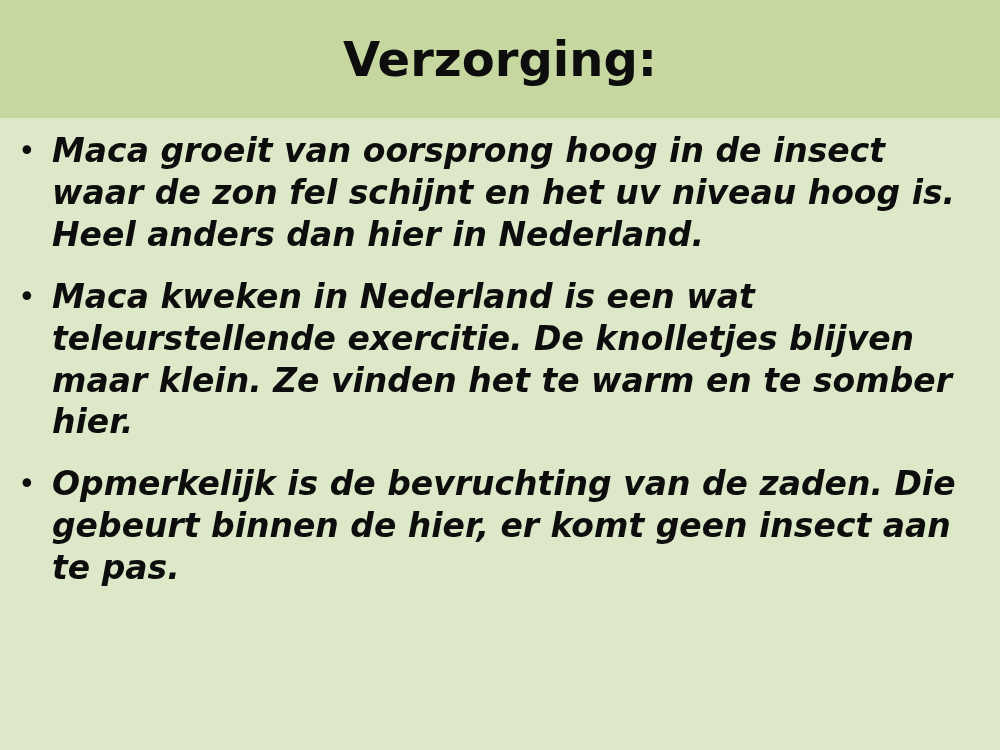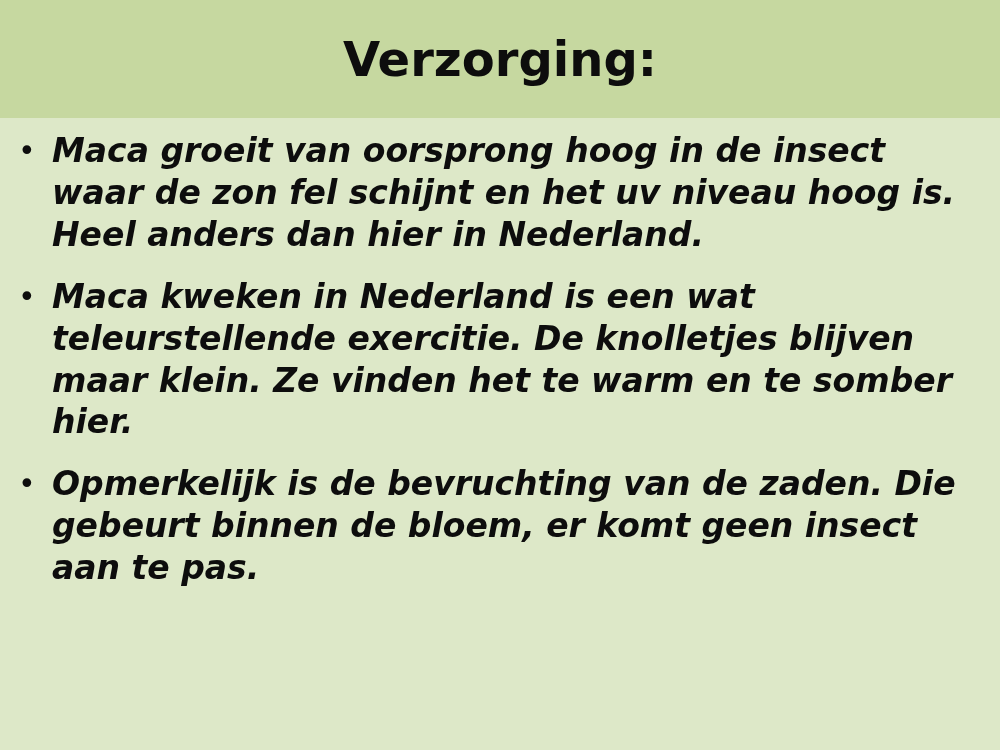--- a/index.html
+++ b/index.html
@@ -94,18 +94,18 @@
       <li>
         <span class="bullet-dot">•</span>
         <span class="bullet-text">Maca groeit van oorsprong hoog in de insect waar de zon fel schijnt en het uv niveau hoog is. Heel anders dan hier in Nederland.</span>
       </li>
       <li>
         <span class="bullet-dot">•</span>
         <span class="bullet-text">Maca kweken in Nederland is een wat teleurstellende exercitie. De knolletjes blijven maar klein. Ze vinden het te warm en te somber hier.</span>
       </li>
       <li>
         <span class="bullet-dot">•</span>
-        <span class="bullet-text">Opmerkelijk is de bevruchting van de zaden. Die gebeurt binnen de bloem, er komt geen insect aan te pas.</span>
+        <span class="bullet-text">Opmerkelijk is de bevruchting van de zaden. Die gebeurt binnen de hier, er komt geen insect aan te pas.</span>
       </li>
     </ul>
   </div>
 
 </div>
 
 </body></html>

